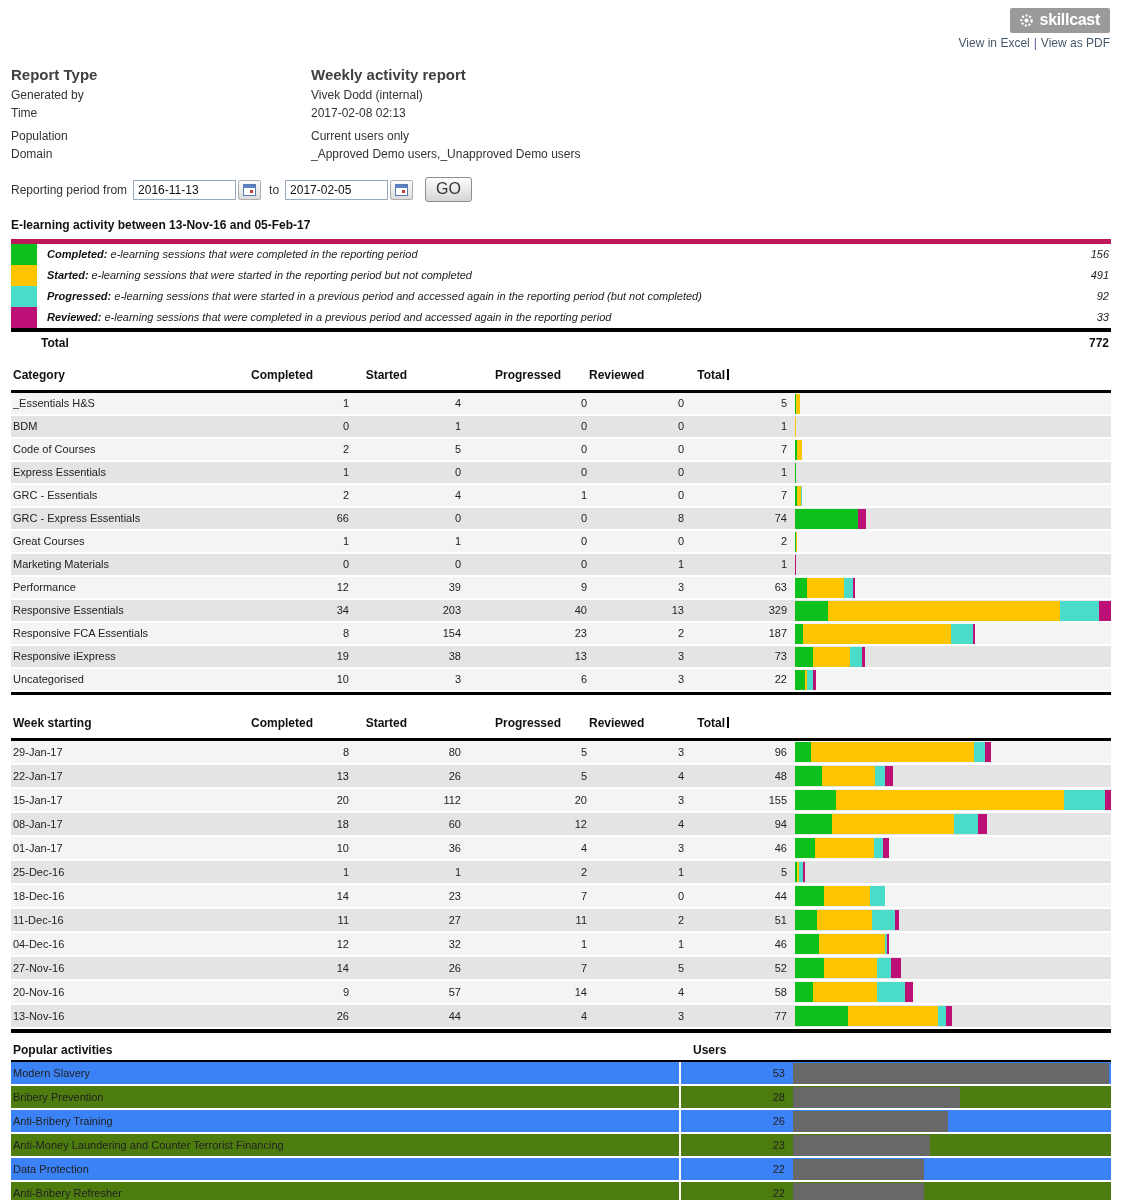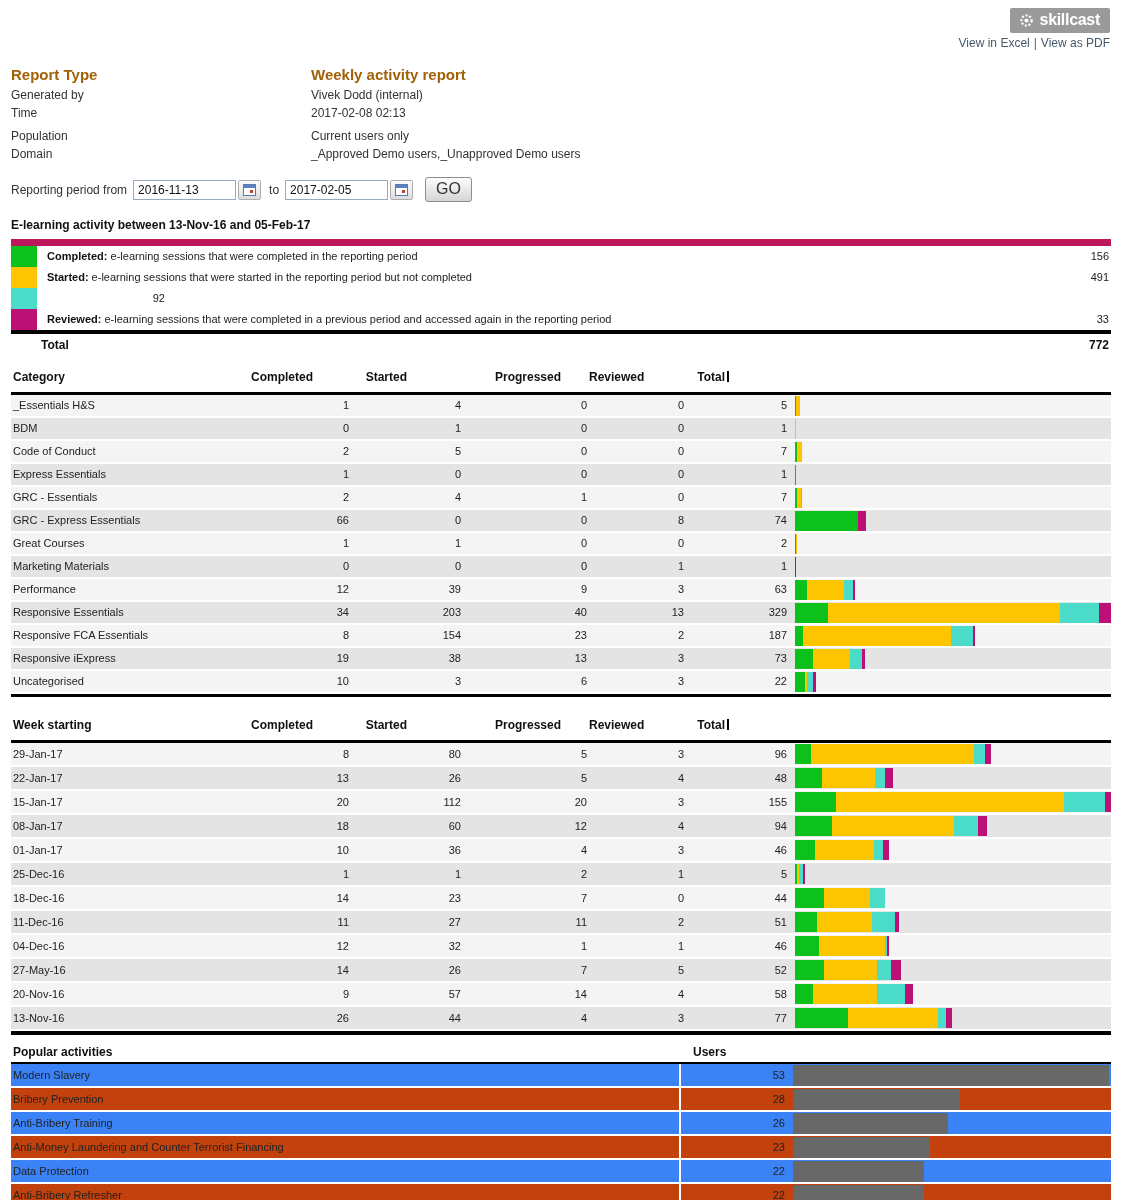--- a/index.html
+++ b/index.html
@@ -18,21 +18,21 @@
     border-radius:2px; font-weight:bold; font-size:16px; letter-spacing:-0.3px;
   }
   .toplinks { margin-top:3px; font-size:12px; color:#46586b; }
   .toplinks a { color:#46586b; text-decoration:none; cursor:pointer; }
   .toplinks .sep { color:#6a4f9b; margin:0 4px; }
 
   
   .meta { margin:14px 11px 0 11px; }
   .meta-row { display:flex; line-height:18px; font-size:12px; color:#333; }
   .meta-row .lbl { width:300px; }
-  .meta-row.title { font-size:15px; font-weight:bold; color:#a16207; line-height:22px; }
+  .meta-row.title { font-size:15px; font-weight:bold; color:#404040; line-height:22px; }
   .meta-gap { height:5px; }
 
   
   .period { margin:14px 11px 0 11px; display:flex; align-items:center; font-size:12px; color:#333; }
   .period input {
     width:103px; height:20px; border:1px solid #97aabe; padding:1px 4px;
     font-family:inherit; font-size:12px; color:#111; margin-left:6px;
   }
   .cal-btn {
     width:23px; height:20px; margin-left:2px; border:1px solid #aeaeae; border-radius:2px;
@@ -43,21 +43,21 @@
   .cal-icon::after { content:""; position:absolute; bottom:2px; right:2px; width:3px; height:3px; background:#c23a3a; }
   .to-lbl { margin-left:8px; }
   .go-btn {
     margin-left:12px; padding:2px 10px 3px 10px; font-size:16px; color:#333;
     border:1px solid #8e8e8e; border-radius:3px; background:linear-gradient(#fdfdfd,#d5d5d5); cursor:pointer;
   }
 
   .sect-title { margin:16px 11px 0 11px; font-size:12px; font-weight:bold; color:#111; }
 
   
-  .legend { margin:7px 11px 0 11px; border-top:7px solid #be185d; border-bottom:4px solid #000; }
+  .legend { margin:7px 11px 0 11px; border-top:5px solid #be185d; border-bottom:4px solid #000;font-style:italic; }
   .lg-row { display:flex; align-items:stretch; height:21px; }
   .lg-swatch { width:26px; flex:none; }
   .lg-text { flex:1; padding-left:10px; line-height:21px; white-space:nowrap; overflow:hidden; }
   .lg-text b { color:#111; }
   .lg-val { width:130px; flex:none; text-align:right; line-height:21px; padding-right:2px; }
   .lg-total { display:flex; margin:0 11px; height:21px; align-items:center; font-weight:bold; font-size:12px; color:#111; }
   .lg-total .t-lbl { padding-left:30px; flex:1; }
   .lg-total .t-val { width:130px; text-align:right; padding-right:2px; }
 
   
@@ -83,21 +83,21 @@
   .tbl.week { margin-top:18px; }
   .tbl.week .tbody { border-bottom:4px solid #000; }
   .tbl.week .trow { height:24px; }
 
   
   .tbl.popular { margin-top:10px; }
   .p-head { display:flex; font-size:12px; font-weight:bold; color:#111; border-bottom:2px solid #000; padding-bottom:3px; }
   .p-head .ph-name { width:670px; flex:none; padding-left:2px; }
   .p-head .ph-users { width:108px; flex:none; padding-left:12px; }
   .prow { display:flex; height:24px; align-items:center; border-bottom:2px solid #fff; }
-  .prow.even { background:#3b82f6; } .prow.odd { background:#c2410c; }
+  .prow.even { background:#3b82f6; } .prow.odd { background:#4d7c0f; }
   .p-name { width:670px; flex:none; padding-left:2px; border-right:2px solid #fff; line-height:22px;
             white-space:nowrap; overflow:hidden; height:100%; display:flex; align-items:center; }
   .p-users { width:106px; flex:none; text-align:right; padding-right:2px; }
   .p-bar-cell { width:316px; flex:none; margin-left:6px; height:100%; display:flex; align-items:center; }
   .p-seg { height:21px; flex:none; }
 
   .gear { width:17px; height:17px; }
 </style>
 </head>
 <body>
@@ -162,20 +162,21 @@
         <span class="lg-text"><b>Completed:</b><span> e-learning sessions that were completed in the reporting period</span></span>
         <span class="lg-val">156</span>
       </div>
       <div class="lg-row">
         <span class="lg-swatch" style="background: rgb(253, 197, 0);"></span>
         <span class="lg-text"><b>Started:</b><span> e-learning sessions that were started in the reporting period but not completed</span></span>
         <span class="lg-val">491</span>
       </div>
       <div class="lg-row">
         <span class="lg-swatch" style="background: rgb(75, 220, 201);"></span>
+        <span class="lg-text"><b>Progressed:</b><span> e-learning sessions that were started in a previous period and accessed again in the reporting period (but not completed)</span></span>
         <span class="lg-val">92</span>
       </div>
       <div class="lg-row">
         <span class="lg-swatch" style="background: rgb(188, 16, 119);"></span>
         <span class="lg-text"><b>Reviewed:</b><span> e-learning sessions that were completed in a previous period and accessed again in the reporting period</span></span>
         <span class="lg-val">33</span>
       </div>
     </div>
 </div>
 <div class="lg-total">
@@ -214,21 +215,21 @@
         <span class="c-num col-n3">0</span>
         <span class="c-num col-n4">0</span>
         <span class="c-num col-n5">1</span>
         <span class="bar-cell">
           <span class="bar-track">
             <span class="seg" style="width: 0.303951%; background: rgb(253, 197, 0);"></span>
           </span>
         </span>
       </div>
       <div class="trow even">
-        <span class="c-name">Code of Conduct</span>
+        <span class="c-name">Code of Courses</span>
         <span class="c-num col-n1">2</span>
         <span class="c-num col-n2">5</span>
         <span class="c-num col-n3">0</span>
         <span class="c-num col-n4">0</span>
         <span class="c-num col-n5">7</span>
         <span class="bar-cell">
           <span class="bar-track">
             <span class="seg" style="width: 0.607903%; background: rgb(12, 193, 28);"></span>
             <span class="seg" style="width: 1.51976%; background: rgb(253, 197, 0);"></span>
           </span>
@@ -533,21 +534,21 @@
         <span class="bar-cell">
           <span class="bar-track">
             <span class="seg" style="width: 7.74194%; background: rgb(12, 193, 28);"></span>
             <span class="seg" style="width: 20.6452%; background: rgb(253, 197, 0);"></span>
             <span class="seg" style="width: 0.645161%; background: rgb(75, 220, 201);"></span>
             <span class="seg" style="width: 0.645161%; background: rgb(188, 16, 119);"></span>
           </span>
         </span>
       </div>
       <div class="trow odd">
-        <span class="c-name">27-May-16</span>
+        <span class="c-name">27-Nov-16</span>
         <span class="c-num col-n1">14</span>
         <span class="c-num col-n2">26</span>
         <span class="c-num col-n3">7</span>
         <span class="c-num col-n4">5</span>
         <span class="c-num col-n5">52</span>
         <span class="bar-cell">
           <span class="bar-track">
             <span class="seg" style="width: 9.03226%; background: rgb(12, 193, 28);"></span>
             <span class="seg" style="width: 16.7742%; background: rgb(253, 197, 0);"></span>
             <span class="seg" style="width: 4.51613%; background: rgb(75, 220, 201);"></span>

